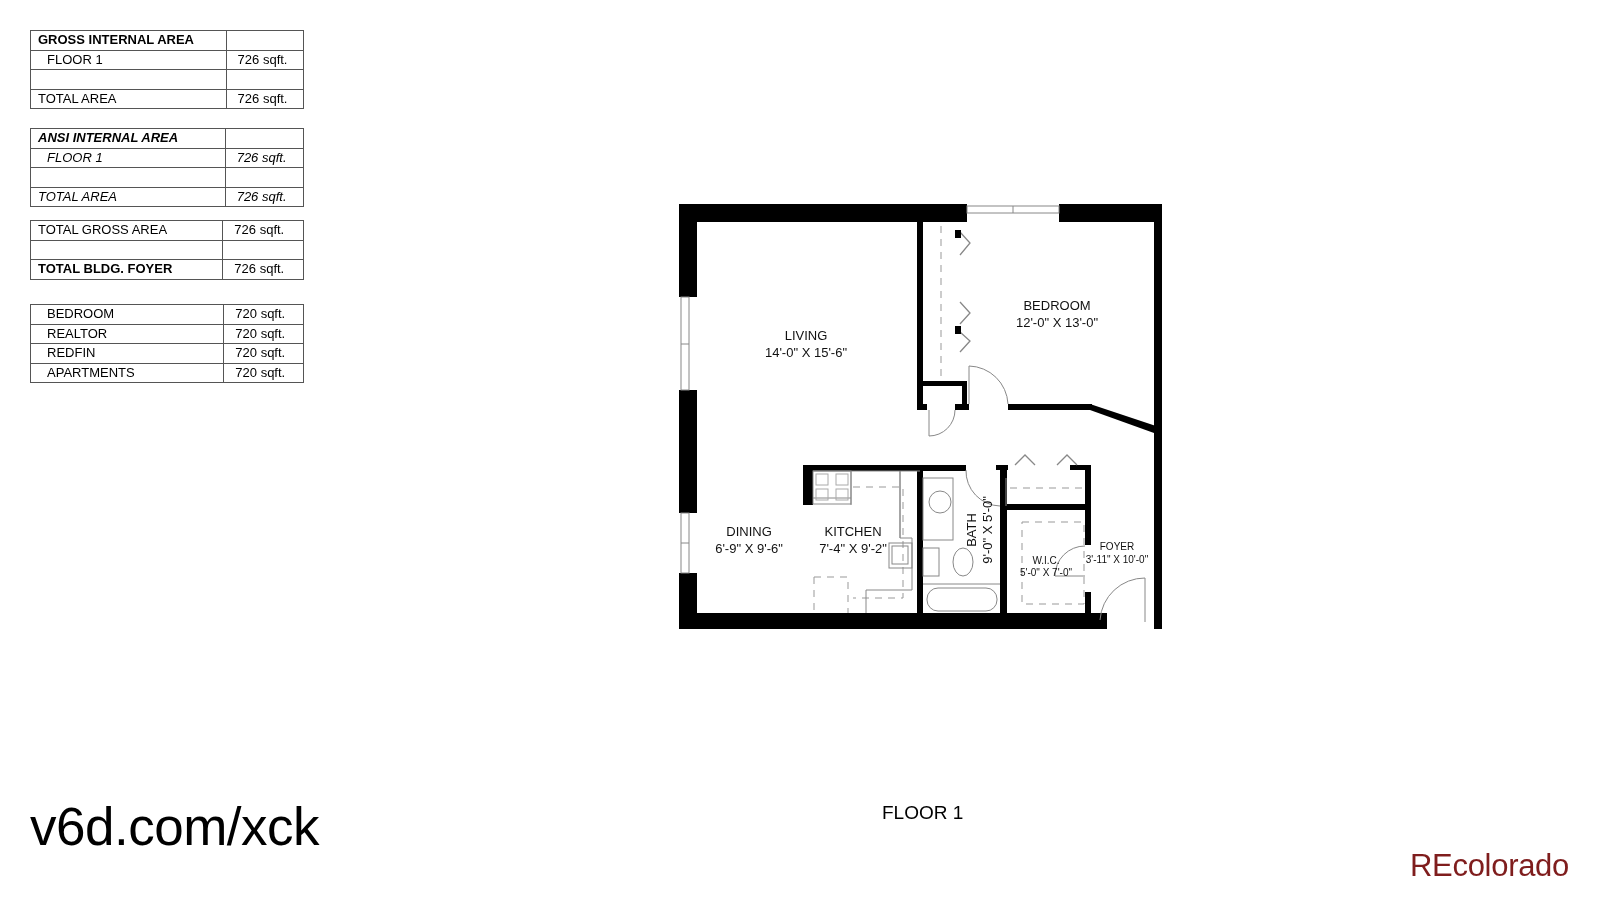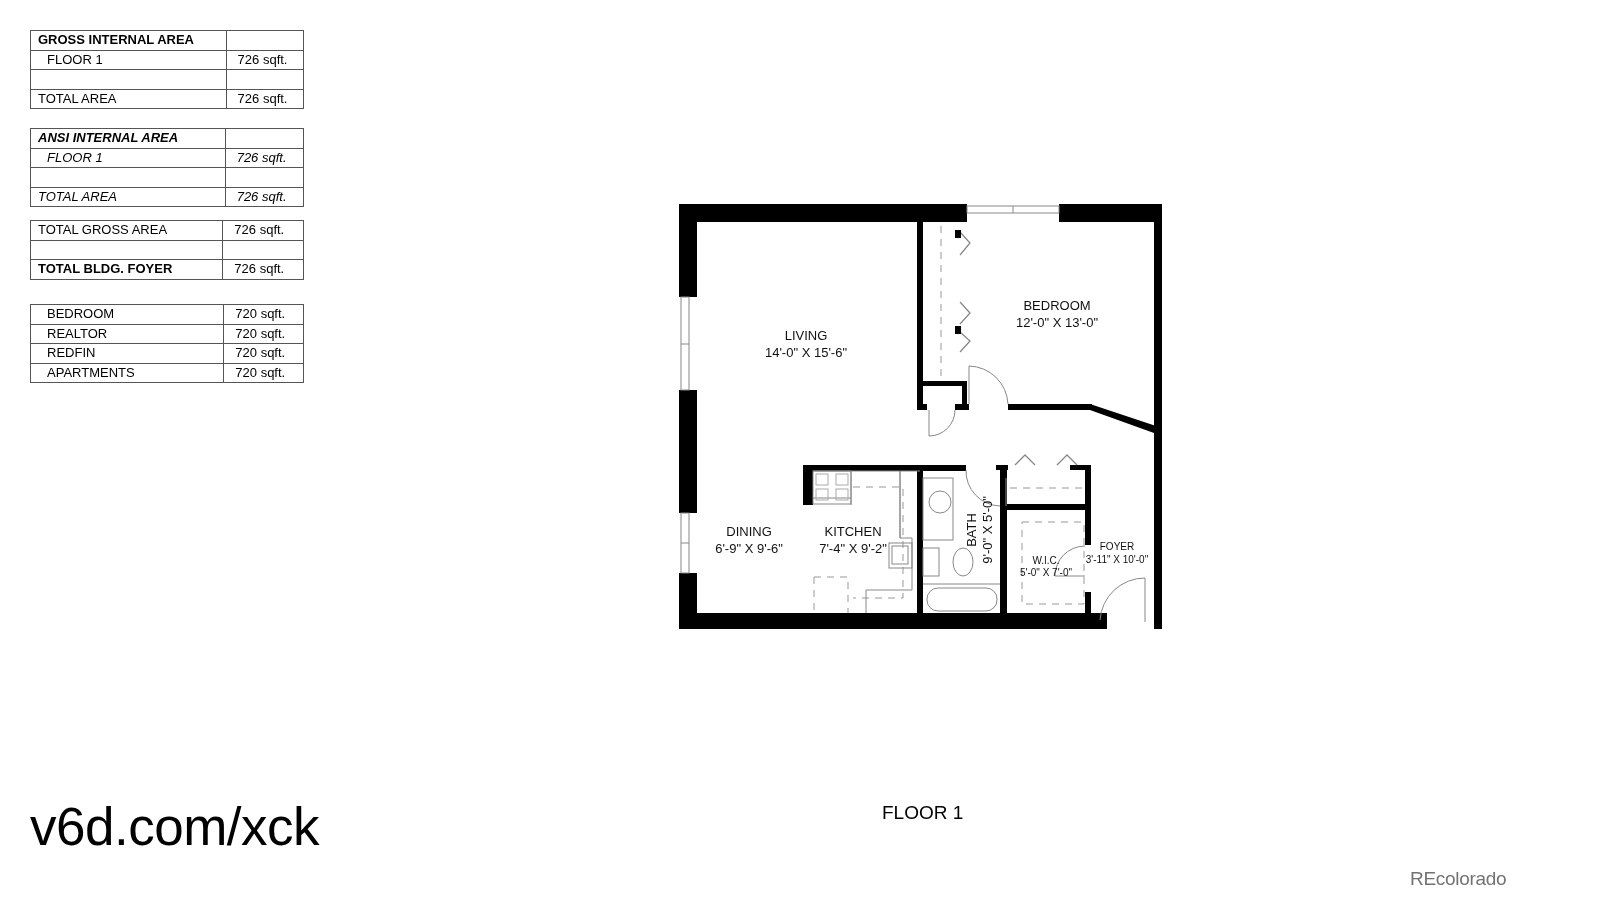--- a/index.html
+++ b/index.html
@@ -9,21 +9,21 @@
     .area-table td.val { width: 70px; padding-left: 11px; margin-left: 8px; }
     .area-table td.lbl { width: 188px; }
     .area-table td.indent { padding-left: 16px; }
     .area-table td.bold { font-weight: bold; }
     #t1 { top: 30px; }
     #t2 { top: 128px; font-style: italic; }
     #t3 { top: 220px; }
     #t4 { top: 304px; }
     .short-url { position: absolute; left: 30px; top: 796px; font-size: 53px; letter-spacing: -0.5px; }
     .floor-label { position: absolute; left: 882px; top: 802px; font-size: 19px; }
-    .brand { position: absolute; left: 1410px; top: 868px; font-size: 19px; color: #737373; letter-spacing: -0.3px; }
+    .brand { position: absolute; left: 1410px; top: 848px; font-size: 31px; color: #7f1d1d; letter-spacing: -0.3px; }
     #plan { position: absolute; left: 0; top: 0; }
     .room-text { font-family: "Liberation Sans", sans-serif; font-size: 13px; fill: #111; }
     .room-text-sm { font-family: "Liberation Sans", sans-serif; font-size: 10px; fill: #111; }
   </style>
 </head>
 <body>
 
 <table class="area-table" id="t1">
   <tbody>
       <tr>

